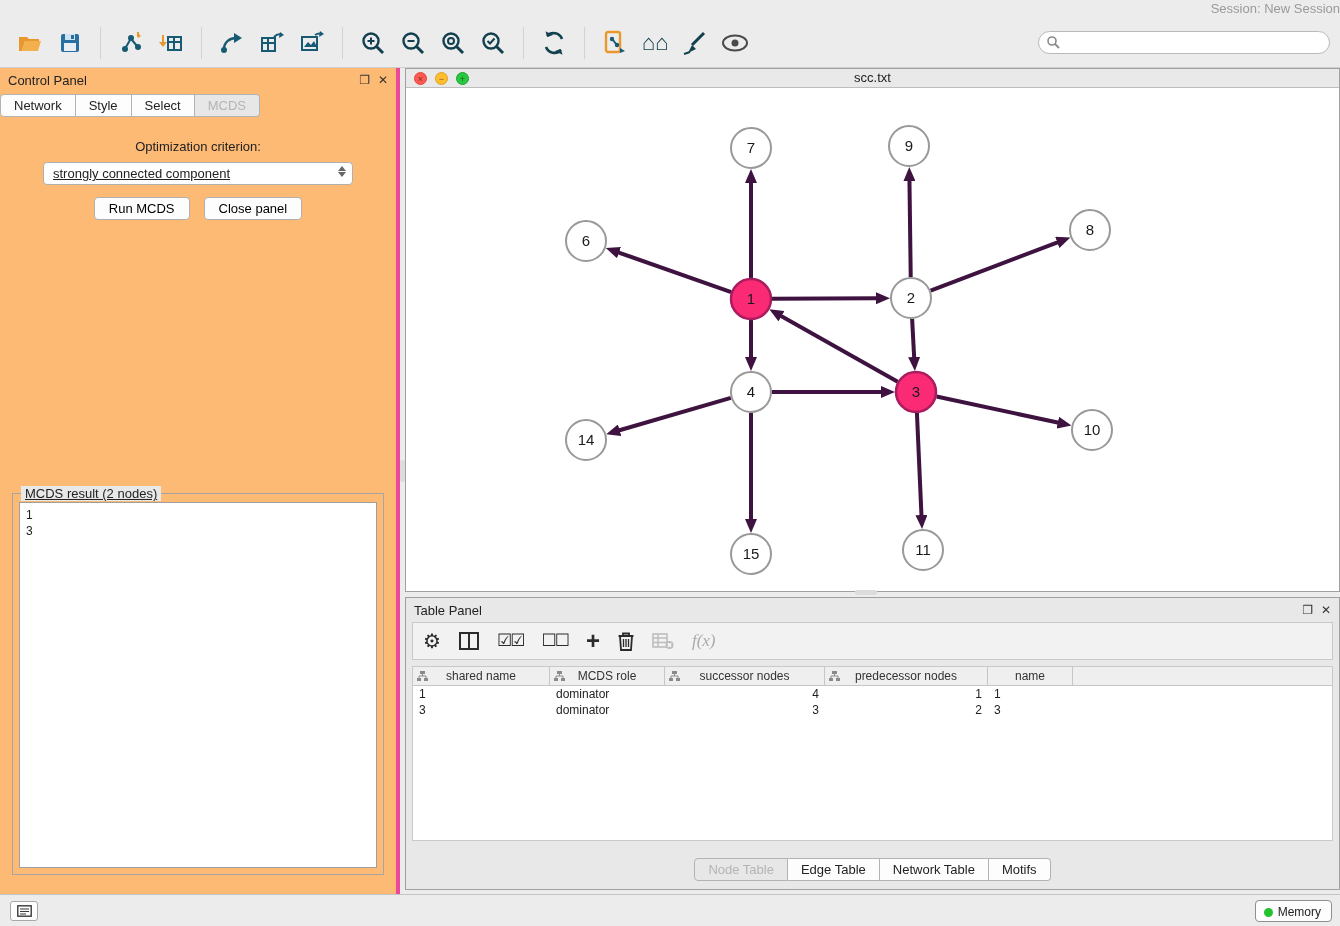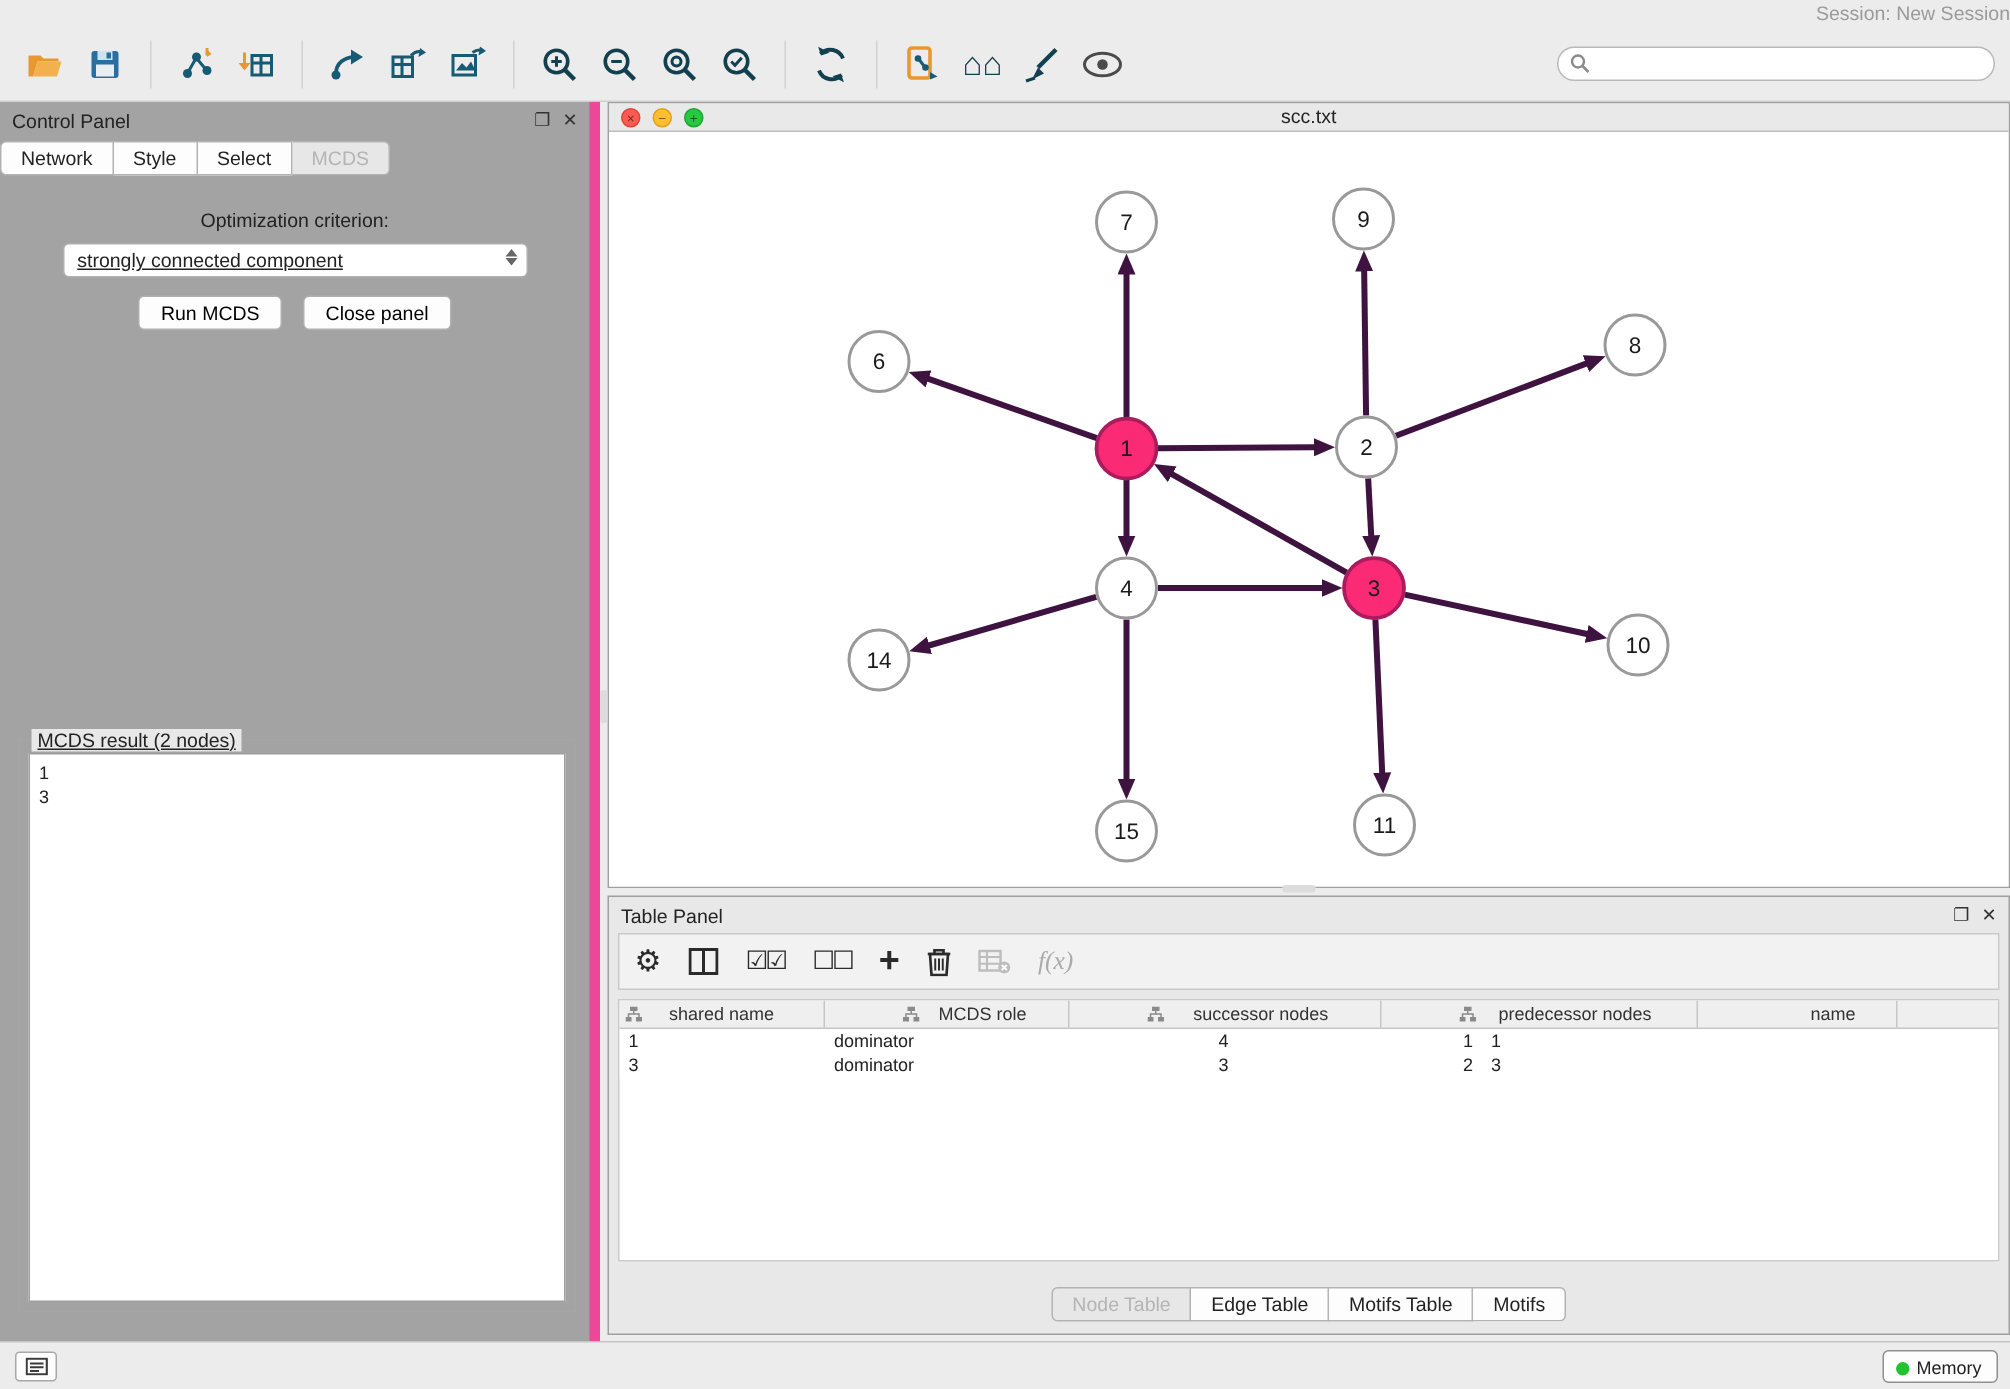--- a/index.html
+++ b/index.html
@@ -24,21 +24,21 @@
   
   .segtabs { display:inline-flex; }
   .segtab { font-size:13px; padding:3px 13px; background:#fdfdfd; border:1px solid #b3b3b3;
             border-left:none; color:#222; cursor:default; }
   .segtab:first-child { border-left:1px solid #b3b3b3; border-radius:4px 0 0 4px; }
   .segtab:last-child { border-radius:0 4px 4px 0; }
   .segtab.active { background:#e7e7e7; color:#b4b4b4; }
 
   
   .control-panel { position:absolute; top:68px; left:0; width:400px; height:826px;
-                   background:#a3a3a3; border-right:7px solid #ec4899; }
+                   background:#fdba74; border-right:4px solid #ec4899; }
   .panel-head { height:26px; position:relative; }
   .panel-title { position:absolute; left:8px; top:5px; font-size:13px; color:#222; }
   .win-btns { position:absolute; right:8px; top:5px; display:flex; gap:8px; }
   .win-btn { font-size:12px; color:#333; line-height:14px; cursor:default; }
   .cp-tabs { text-align:left; margin-top:0; }
   .opt-label { text-align:center; margin-top:22px; font-size:13px; }
   .dropdown { position:relative; margin:8px auto 0 auto; width:310px; height:23px; background:#fff;
               border:1px solid #b0b0b0; border-radius:4px; font-size:13px; line-height:21px;
               padding-left:9px;text-decoration:underline; }
   .dd-arrows { position:absolute; right:6px; top:3px; display:flex; flex-direction:column; gap:1px; }
@@ -75,21 +75,21 @@
   
   .table-panel { position:absolute; left:405px; top:597px; width:935px; height:293px;
                  background:#e8e8e8; border:1px solid #a0a0a0; }
   .tp-head { height:24px; position:relative; }
   .tp-toolbar { height:38px; margin:0 6px; background:#f2f2f2; border:1px solid #c9c9c9;
                 display:flex; align-items:center; padding:0 10px; gap:18px; }
   .tp-icon { font-size:17px; color:#2b2b2b; line-height:20px; cursor:default; }
   .fx-label { font-family:"Liberation Serif", serif; font-style:italic; font-size:17px; color:#aaa; }
   .grid-wrap { position:absolute; left:6px; right:6px; top:68px; bottom:48px; background:#fff;
                border:1px solid #c9c9c9; overflow:hidden; }
-  .grid-header { display:flex; height:19px; background:#efefef; border-bottom:1px solid #c6c6c6;gap:48px; }
+  .grid-header { display:flex; height:19px; background:#efefef; border-bottom:1px solid #c6c6c6; }
   .gh-cell { position:relative; display:flex; align-items:center; justify-content:center;
              font-size:12px; color:#333; border-right:1px solid #c6c6c6; }
   .gh-icon { position:absolute; left:4px; top:4px; }
   .grid-row { display:flex; height:16px; font-size:12px; background:#fff; }
   .gr-cell { padding:1px 6px 0 6px; white-space:nowrap; overflow:hidden; }
   .al-r { text-align:right; }
   .tp-tabs { position:absolute; bottom:8px; left:0; right:0; text-align:center; }
 
   
   .statusbar { position:absolute; left:0; bottom:0; width:1340px; height:32px; background:#ececec;
@@ -506,21 +506,21 @@
         <div class="gr-cell al-r" style="width:160px">3</div>
         <div class="gr-cell al-r" style="width:163px">2</div>
         <div class="gr-cell" style="width:85px">3</div>
       </div>
     </div>
 
     <div class="tp-tabs">
       <span class="segtabs">
         <span class="segtab active">Node Table</span>
         <span class="segtab">Edge Table</span>
-        <span class="segtab">Motifs Table</span>
+        <span class="segtab">Network Table</span>
         <span class="segtab">Motifs</span>
       </span>
     </div>
   </div>
 
   <div class="statusbar">
     <div class="status-left-btn">
       <span>
         <svg width="15" height="12" viewBox="0 0 15 12">
             <rect x="0.8" y="0.8" width="13.4" height="10.4" fill="none" stroke="#3a3a3a" stroke-width="1.4"></rect>

